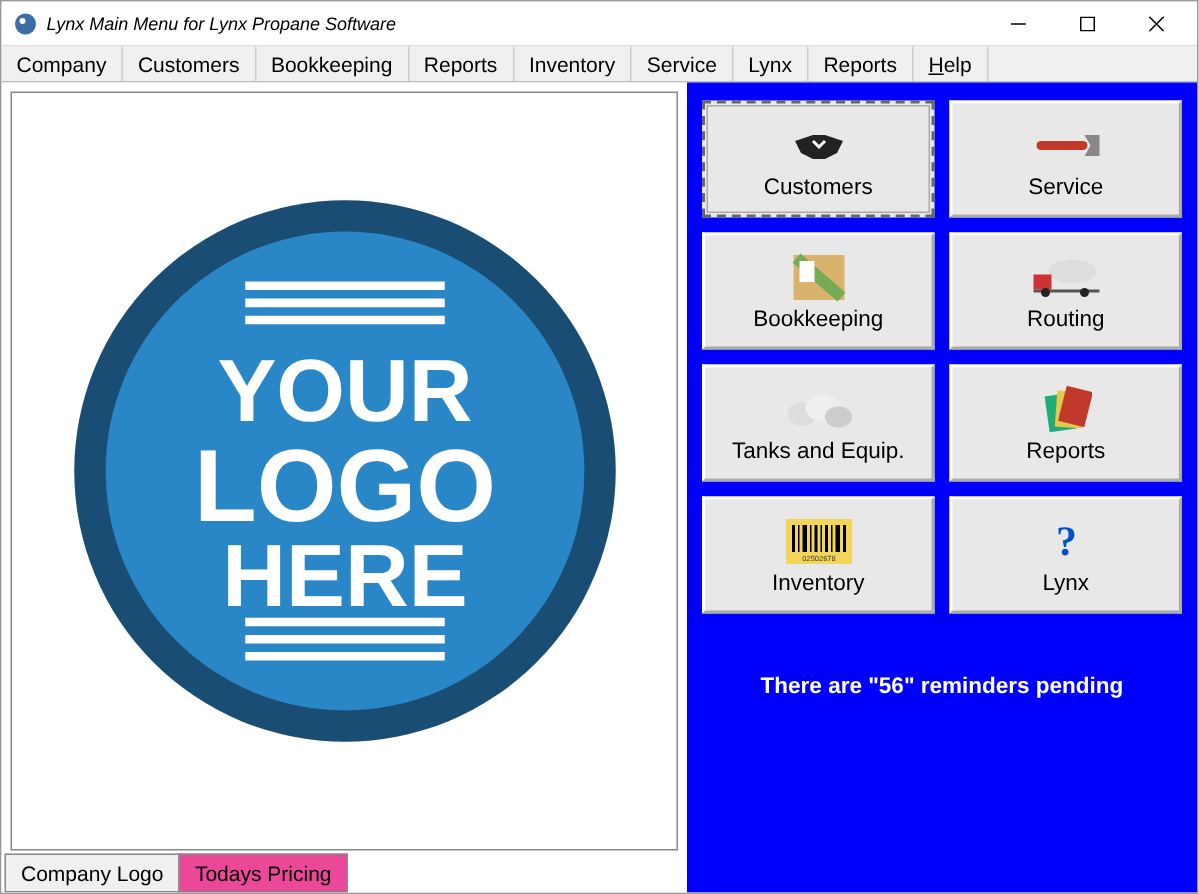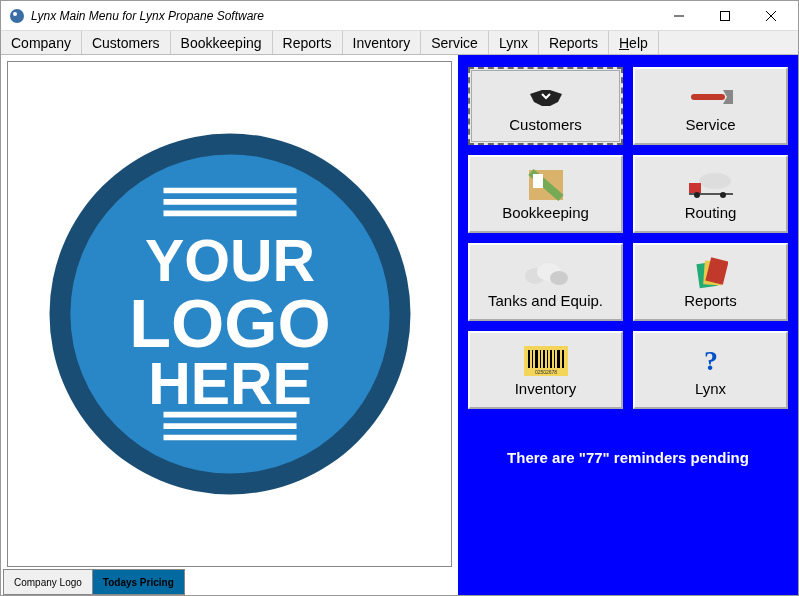--- a/index.html
+++ b/index.html
@@ -85,28 +85,27 @@
     display: flex;
     align-items: stretch;
     padding: 0 0 0 2px;
     background: #fff;
   }
   .tab-btn {
     border: 1px solid #888;
     background: #f0f0f0;
     padding: 2px 10px;
     margin-right: -1px;
-    font-size: 10px;
+    font-size: 14px;
     display: flex;
     align-items: center;
   }
   .tab-btn.active {
-    background: #0369a1;
+    background: #ec4899;
     border-top-color: #888;
-    font-weight: bold;
   }
 
   .right-pane {
     flex: 1;
     background: #0000ff;
     padding: 12px 10px;
     display: flex;
     flex-direction: column;
   }
   .button-grid {
@@ -306,17 +305,17 @@
         <div class="big-btn">
           <div class="icon-slot">
             <svg width="20" height="30" viewBox="0 0 20 30">
               <text x="10" y="24" text-anchor="middle" font-size="28" font-weight="bold" fill="#0050c8" font-family="Georgia,serif">?</text>
             </svg>
           </div>
           <div>Lynx</div>
         </div>
       </div>
     <div class="status-text">
-      <span>There are "</span><span>77</span><span>" reminders pending</span>
+      <span>There are "</span><span>56</span><span>" reminders pending</span>
     </div>
   </div>
 
 </div>
 
 </body></html>

